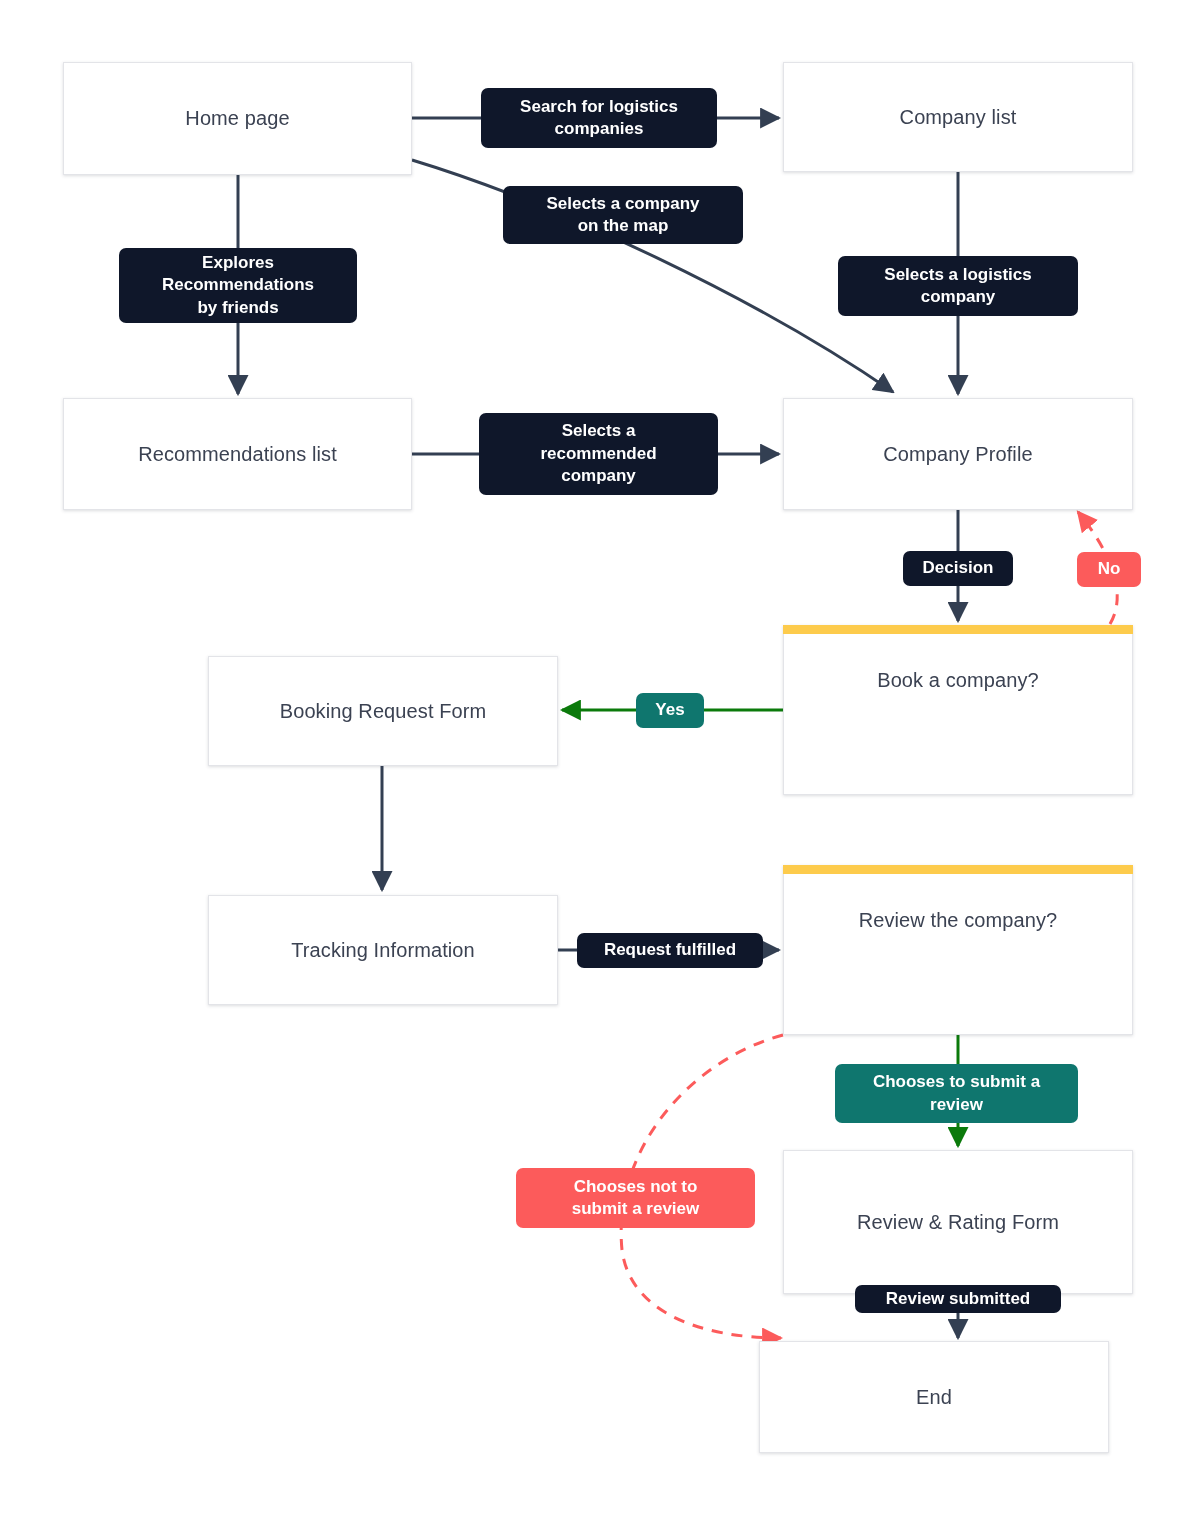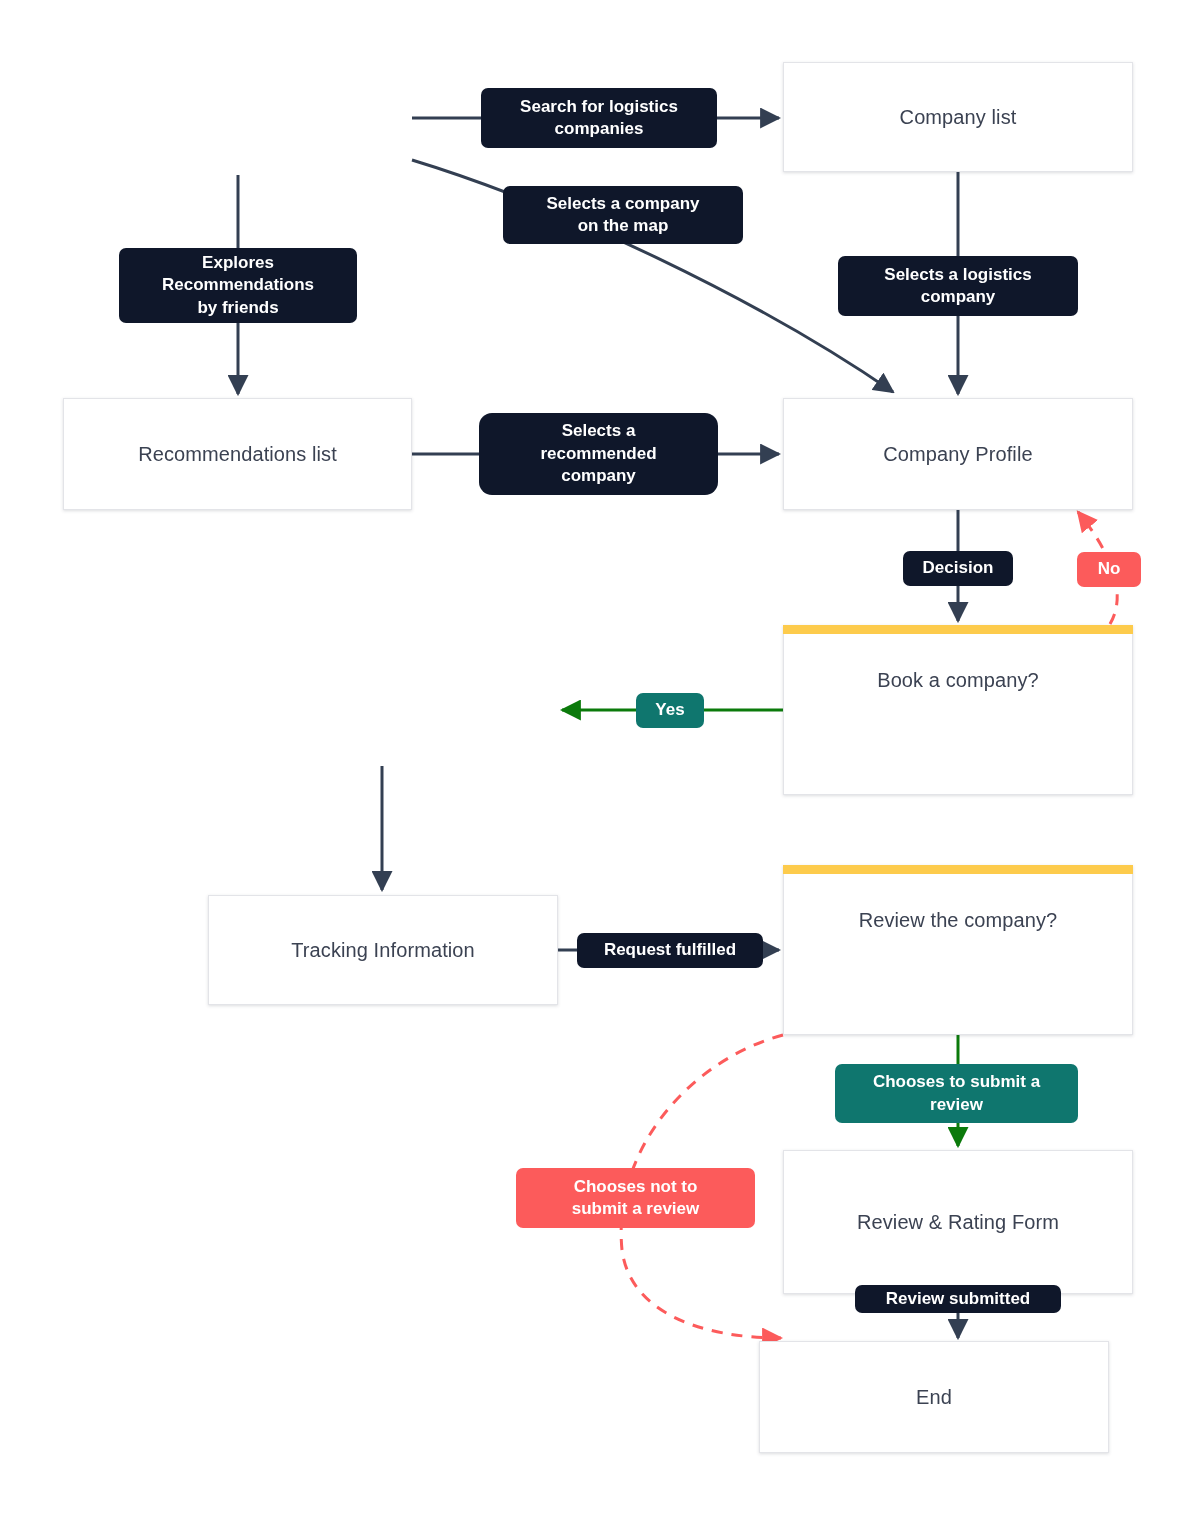--- a/index.html
+++ b/index.html
@@ -110,38 +110,44 @@
 
     <path d="M 558 950 L 779 950" stroke="#333f52" stroke-width="3" fill="none" marker-end="url(#arrow-dark)"></path>
 
     <path d="M 958 1035 L 958 1146" stroke="#0b7a0b" stroke-width="3" fill="none" marker-end="url(#arrow-green)"></path>
 
     <path d="M 783 1035 C 690 1060, 612 1150, 622 1250 C 630 1312, 700 1338, 781 1338" stroke="#fc5b5b" stroke-width="3" stroke-dasharray="11 9" fill="none" marker-end="url(#arrow-red)"></path>
 
     <path d="M 958 1262 L 958 1338" stroke="#333f52" stroke-width="3" fill="none" marker-end="url(#arrow-dark)"></path>
   </svg>
 
+  <div class="node" style="left:63px; top:62px; width:349px; height:113px;">
+    <span>Home page</span>
+  </div>
 
   <div class="node" style="left:783px; top:62px; width:350px; height:110px;">
     <span>Company list</span>
   </div>
 
   <div class="node" style="left:63px; top:398px; width:349px; height:112px;">
     <span>Recommendations list</span>
   </div>
 
   <div class="node" style="left:783px; top:398px; width:350px; height:112px;">
     <span>Company Profile</span>
   </div>
 
   <div class="node decision" style="left:783px; top:625px; width:350px; height:170px;">
     <span class="yellow-bar"></span>
     <span>Book a company?</span>
   </div>
 
+  <div class="node" style="left:208px; top:656px; width:350px; height:110px;">
+    <span>Booking Request Form</span>
+  </div>
 
   <div class="node" style="left:208px; top:895px; width:350px; height:110px;">
     <span>Tracking Information</span>
   </div>
 
   <div class="node decision" style="left:783px; top:865px; width:350px; height:170px;">
     <span class="yellow-bar"></span>
     <span>Review the company?</span>
   </div>
 
@@ -167,21 +173,21 @@
     <span style="white-space:pre-line;">Explores
 Recommendations
 by friends</span>
   </div>
 
   <div class="edge-label dark" style="left:838px; top:256px; width:240px; height:60px;">
     <span style="white-space:pre-line;">Selects a logistics
 company</span>
   </div>
 
-  <div class="edge-label dark" style="left:479px; top:413px; width:239px; height:82px;border-radius:13px;">
+  <div class="edge-label dark" style="left:479px; top:413px; width:239px; height:82px;">
     <span style="white-space:pre-line;">Selects a
 recommended
 company</span>
   </div>
 
   <div class="edge-label dark" style="left:903px; top:551px; width:110px; height:35px;">
     <span>Decision</span>
   </div>
 
   <div class="edge-label red" style="left:1077px; top:552px; width:64px; height:35px;">

